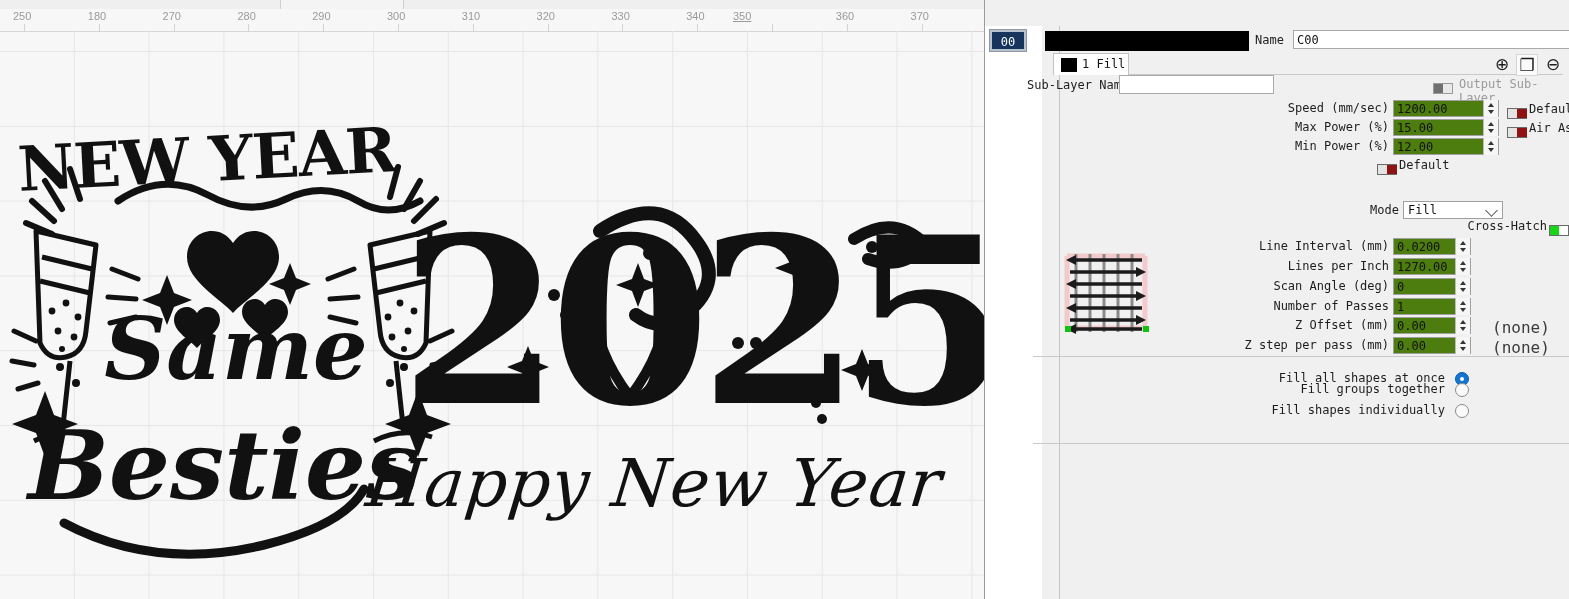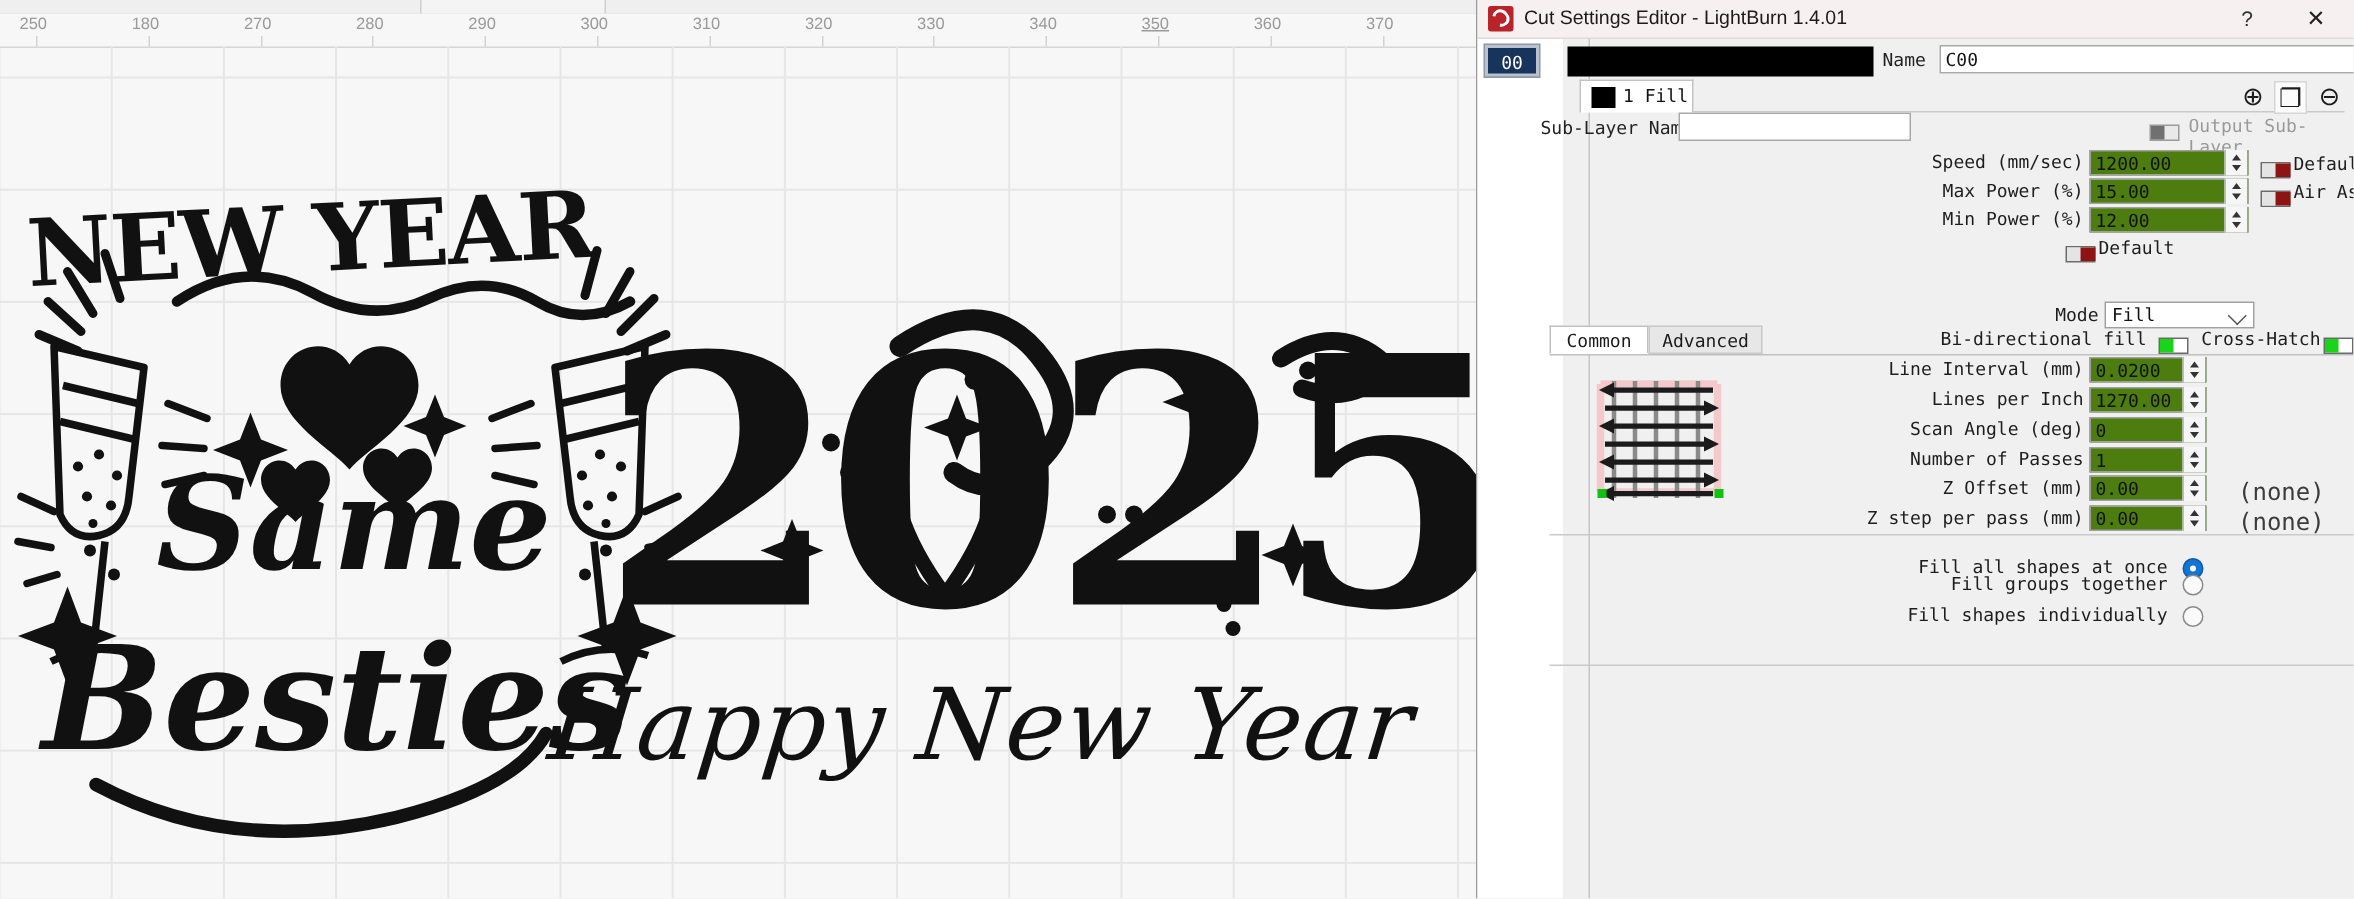--- a/index.html
+++ b/index.html
@@ -131,21 +131,21 @@
         <div class="rt" style="left: 387px;">300</div>
         <div class="rtick" style="left: 398px;"></div>
         <div class="rt" style="left: 461.8px;">310</div>
         <div class="rtick" style="left: 472.8px;"></div>
         <div class="rt" style="left: 536.6px;">320</div>
         <div class="rtick" style="left: 547.6px;"></div>
         <div class="rt" style="left: 611.4px;">330</div>
         <div class="rtick" style="left: 622.4px;"></div>
         <div class="rt" style="left: 686.2px;">340</div>
         <div class="rtick" style="left: 697.2px;"></div>
-        <div class="rt" style="left: 761px; text-decoration: underline;">350</div>
+        <div class="rt" style="left: 733px; text-decoration: underline;">350</div>
         <div class="rtick" style="left: 772px;"></div>
         <div class="rt" style="left: 835.8px;">360</div>
         <div class="rtick" style="left: 846.8px;"></div>
         <div class="rt" style="left: 910.6px;">370</div>
         <div class="rtick" style="left: 921.6px;"></div>
       </div>
 
     <div id="grid"></div>
 
     <div id="art">
@@ -264,26 +264,20 @@
           <path d="M862 318 l6 15 l15 6 l-15 6 l-6 15 l-6 -15 l-15 -6 l15 -6 Z"></path>
 
           <text x="702" y="475" font-family="DejaVu Serif, serif" font-size="66" font-style="italic" text-anchor="middle" transform="skewX(-6)" style="letter-spacing:1px;">Happy New Year</text>
         </g>
       </svg>
     </div>
   </div>
 
   <div id="dialog">
 
-    <div id="titlebar">
-      <div class="app-ico"></div>
-      <div class="ttl">Cut Settings Editor - LightBurn 1.4.01</div>
-      <div class="help-btn">?</div>
-      <div class="close-btn">✕</div>
-    </div>
 
     <div id="layerlist">
       <div class="chip">00</div>
     </div>
 
     <div id="scrollcol">
       <div class="arrow"></div>
     </div>
 
     <div id="panel">
@@ -347,29 +341,21 @@
       </div>
 
       <div class="nrow" style="left:240px;top:176px;width:100px;">
         <span class="lab">Mode</span>
       </div>
       <div class="modesel">
         <span class="mv">Fill</span>
         <span class="chev"></span>
       </div>
 
-      <div class="tabbar">
-        <div class="tab active" style="left:0;width:66px;">Common</div>
-        <div class="tab inactive" style="left:66px;width:76px;">Advanced</div>
-      </div>
-
-      <div class="nrow" style="left:140px;top:192px;width:260px;">
-        <span class="lab" style="right:28px;">Bi-directional fill</span>
-        <span style="position:absolute;right:0;top:2px;"><span class="tog green"><i></i></span></span>
-      </div>
+
       <div class="nrow" style="left:340px;top:192px;width:170px;">
         <span class="lab" style="right:22px;">Cross-Hatch</span>
         <span style="position:absolute;right:0;top:2px;"><span class="tog green"><i></i></span></span>
       </div>
 
       <div class="fillpreview">
         <svg width="92" height="84" viewBox="0 0 92 84" xmlns="http://www.w3.org/2000/svg">
           <g stroke="#f3c9cc" stroke-width="5">
             <line x1="7" y1="6" x2="7" y2="78"></line>
               <line x1="85" y1="6" x2="85" y2="78"></line>

